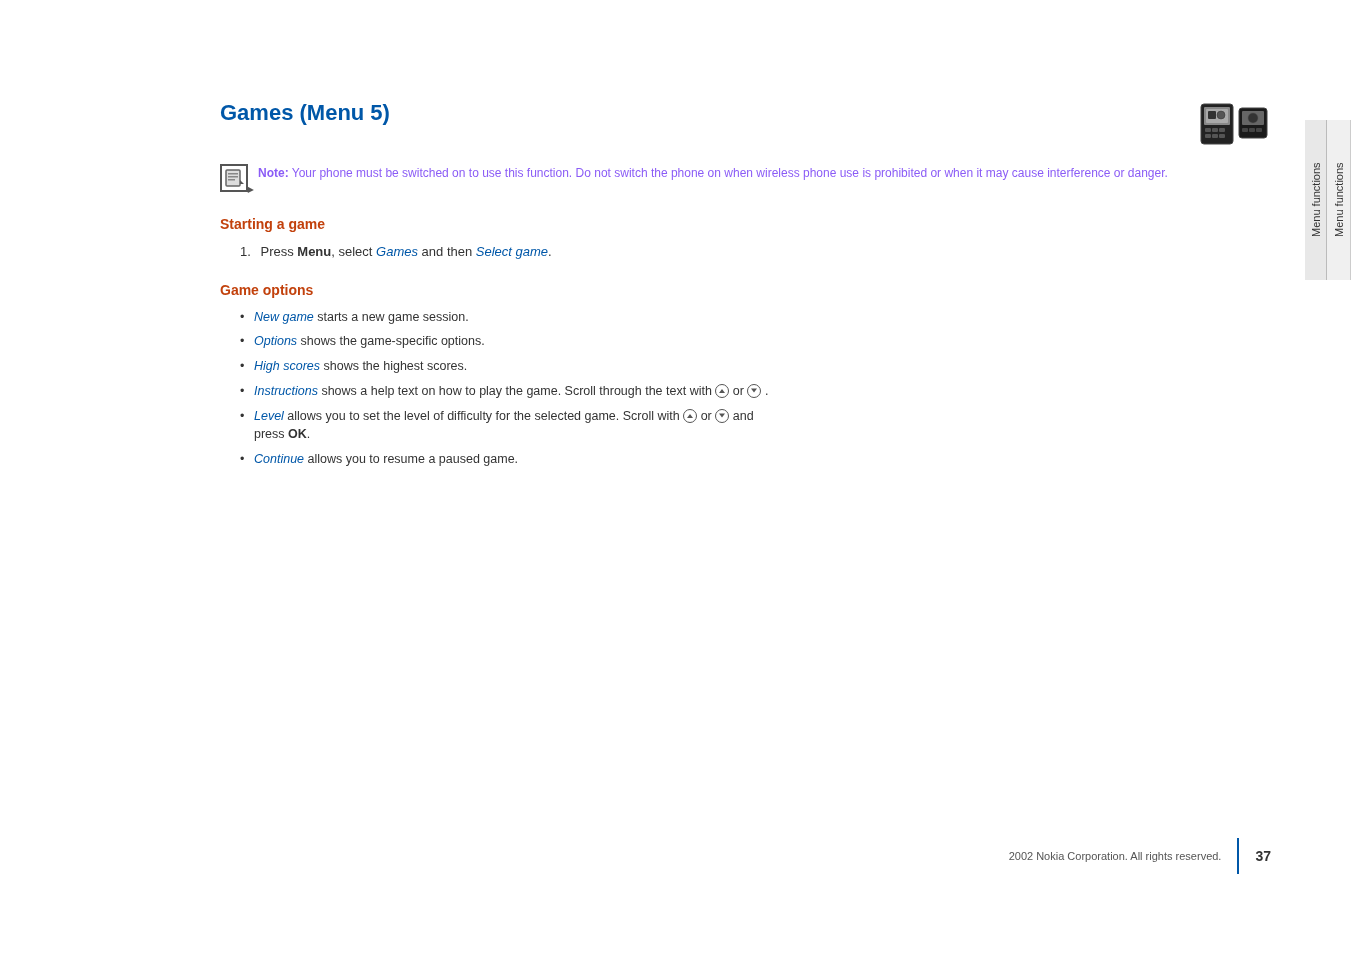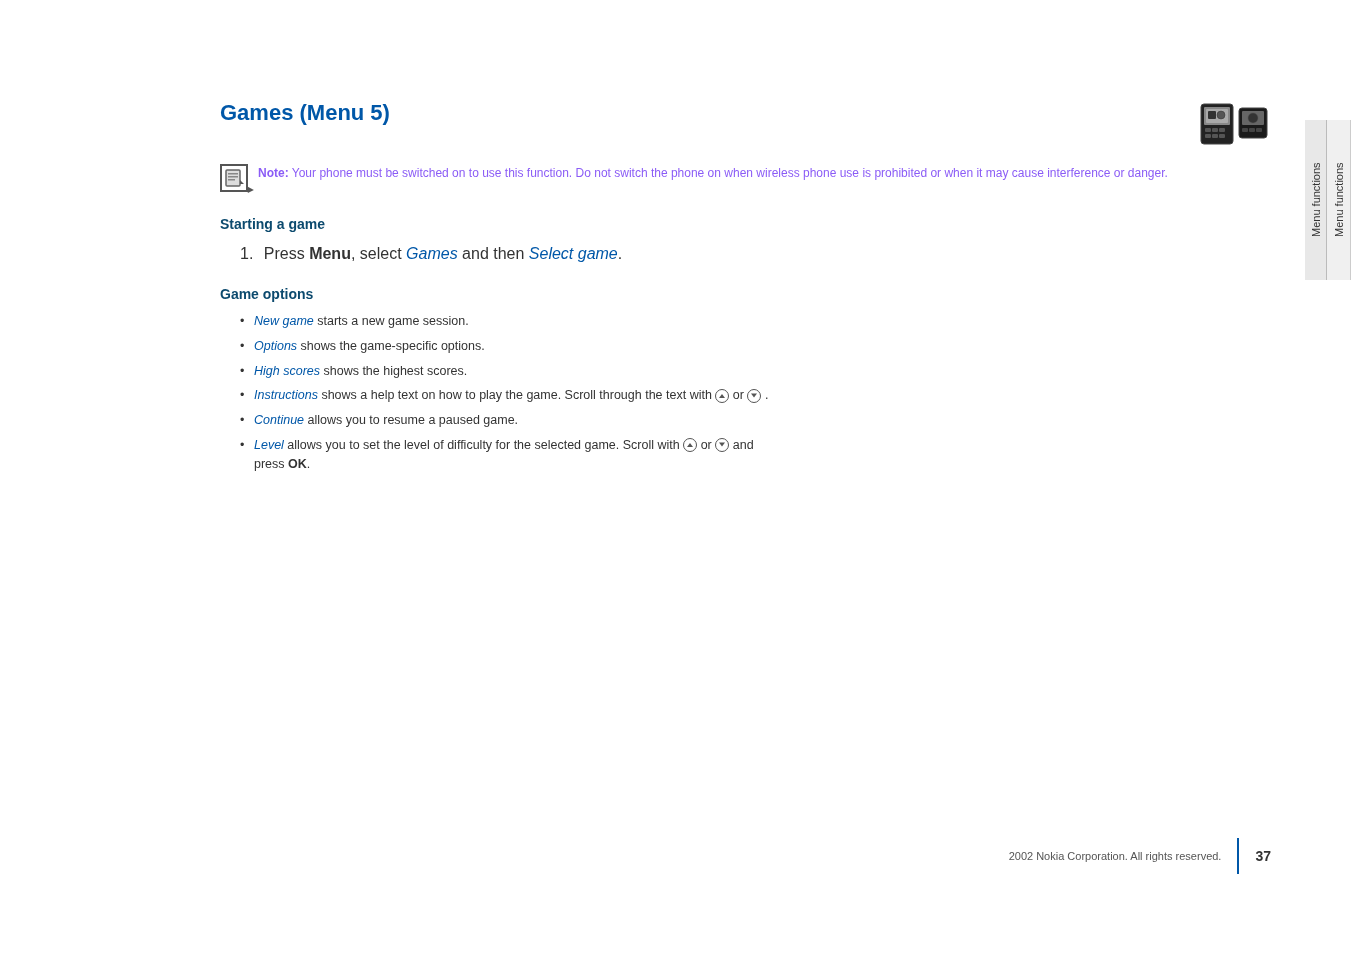--- a/index.html
+++ b/index.html
@@ -124,35 +124,35 @@
     }
 
     .note-text strong {
       font-weight: bold;
     }
 
     
     .section-heading {
       font-size: 14px;
       font-weight: bold;
-      color: #0c4a6e;
+      color: #c2410c;
       margin-bottom: 10px;
       margin-top: 20px;
     }
 
     
     .ordered-list {
       list-style: none;
       margin-bottom: 20px;
       padding-left: 20px;
     }
 
     .ordered-list li {
       margin-bottom: 6px;
-      font-size: 16px;
+      font-size: 13px;
       line-height: 1.5;
       color: #333;
       position: relative;
     }
 
     .ordered-list li .num {
       margin-right: 6px;
     }
 
     
@@ -345,31 +345,31 @@
         <span class="link-text">High scores</span><span> shows the highest scores.</span>
       </li>
       <li>
         <span class="link-text">Instructions</span><span> shows a help text on how to play the game. Scroll through the text with </span>
         <span class="scroll-up"></span>
         <span> or </span>
         <span class="scroll-down"></span>
         <span>.</span>
       </li>
       <li>
-        <span class="link-text">Continue</span><span> allows you to resume a paused game.</span>
-      </li>
-      <li>
         <span class="link-text">Level</span><span> allows you to set the level of difficulty for the selected game. Scroll with </span>
         <span class="scroll-up"></span>
         <span> or </span>
         <span class="scroll-down"></span>
         <span> and</span>
         <br>
         <span style="padding-left:0;">press <strong>OK</strong>.</span>
       </li>
+      <li>
+        <span class="link-text">Continue</span><span> allows you to resume a paused game.</span>
+      </li>
     </ul>
 
   </div>
 
   <div class="page-footer">
     <span>2002 Nokia Corporation. All rights reserved.</span>
     <div class="footer-divider"></div>
     <span class="page-number">37</span>
   </div>
 

